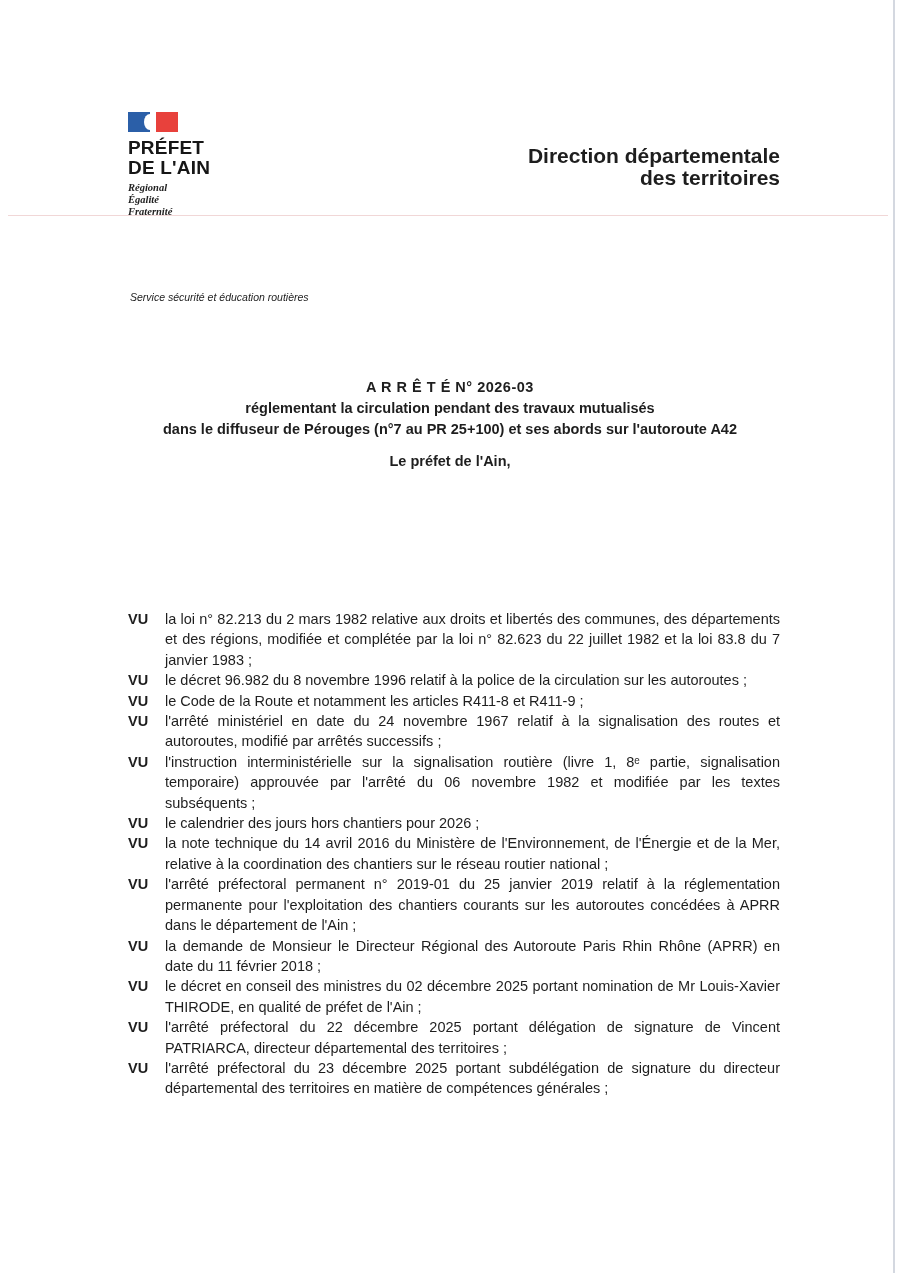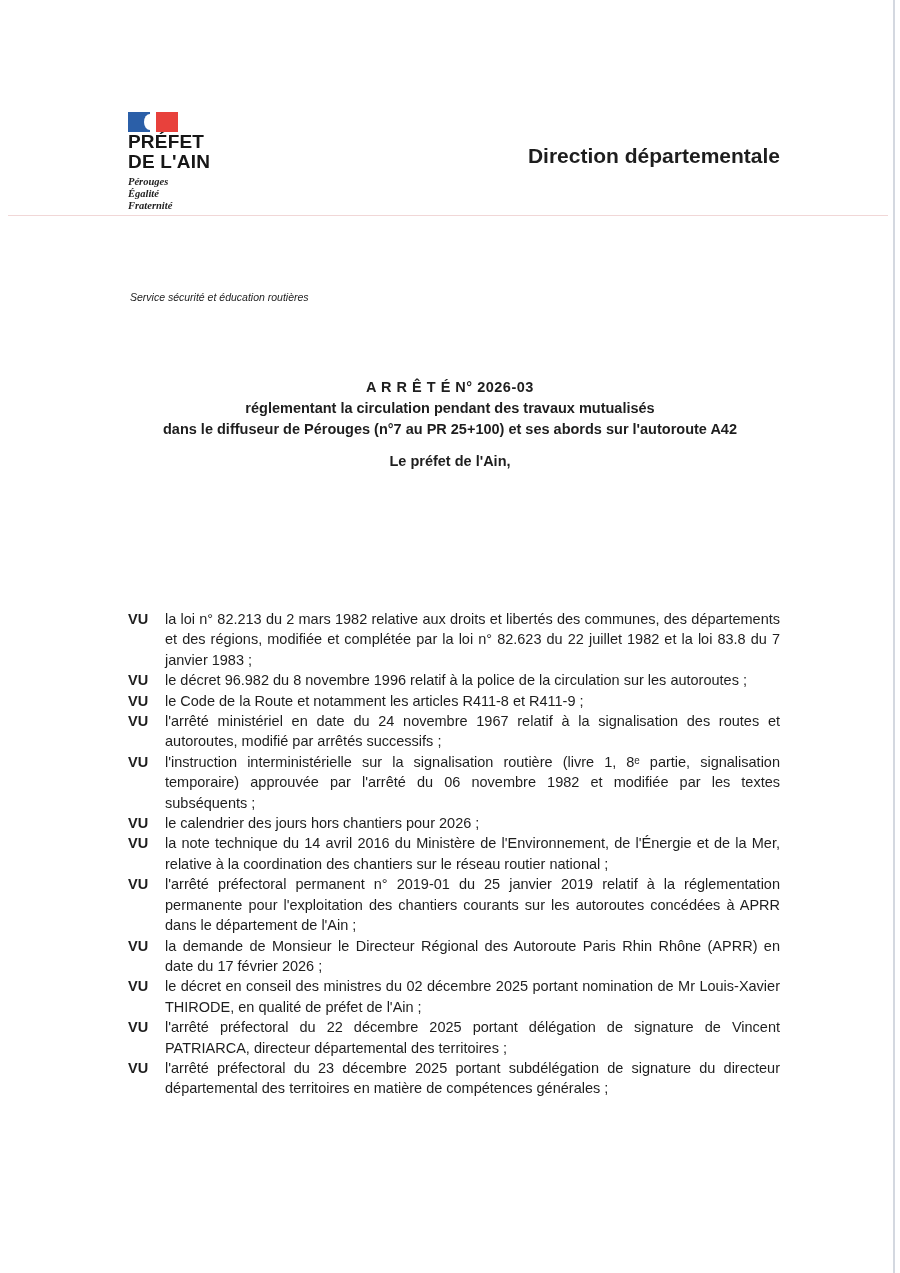--- a/index.html
+++ b/index.html
@@ -15,21 +15,21 @@
   .logo { position: absolute; left: 128px; top: 112px; width: 120px; }
   .marianne { display: flex; width: 50px; height: 20px; position: relative; }
   .marianne .blue { width: 22px; height: 20px; background: #2b5fa8; }
   .marianne .white { width: 6px; height: 20px; background: #fff; }
   .marianne .red { width: 22px; height: 20px; background: #e8413c; }
   .marianne .profile {
     position: absolute; left: 16px; top: 2px; width: 12px; height: 16px;
     background: #fff; border-radius: 50% 40% 40% 50%;
   }
   .logo-title {
-    margin-top: 0; font-weight: bold; font-size: 19px; line-height: 20px; color: #161616;
+    margin-top: 6px; font-weight: bold; font-size: 19px; line-height: 20px; color: #161616;
     letter-spacing: 0.2px;
   }
   .motto {
     margin-top: 4px; font-family: "Liberation Serif", serif; font-style: italic; font-weight: bold;
     font-size: 10.5px; line-height: 12px; color: #222;
   }
   .header-rule {
     position: absolute; left: 8px; top: 215px; width: 880px; height: 1px; background: #f1d7d7;
   }
   .direction {
@@ -66,28 +66,29 @@
     <div class="blue"></div>
       <div class="white"></div>
       <div class="red"></div>
     <div class="profile"></div>
   </div>
   <div class="logo-title">
     <div>PRÉFET</div>
     <div>DE L'AIN</div>
   </div>
   <div class="motto">
-    <div>Pérouges</div>
+    <div>Régional</div>
     <div>Égalité</div>
     <div>Fraternité</div>
   </div>
 </div>
 
 <div class="direction">
   <div>Direction départementale</div>
+  <div>des territoires</div>
 </div>
 
 <div class="header-rule"></div>
 
 <div class="service">Service sécurité et éducation routières</div>
 
 <div class="title-block">
   <div class="arrete">A R R Ê T É N° 2026-03</div>
   <div>réglementant la circulation pendant des travaux mutualisés</div>
   <div>dans le diffuseur de Pérouges (n°7 au PR 25+100) et ses abords sur l'autoroute A42</div>
@@ -123,21 +124,21 @@
   <div class="vu-item">
       <span class="vu-label">VU</span>
       <span class="vu-text">la note technique du 14 avril 2016 du Ministère de l'Environnement, de l'Énergie et de la Mer, relative à la coordination des chantiers sur le réseau routier national ;</span>
     </div>
   <div class="vu-item">
       <span class="vu-label">VU</span>
       <span class="vu-text">l'arrêté préfectoral permanent n° 2019-01 du 25 janvier 2019 relatif à la réglementation permanente pour l'exploitation des chantiers courants sur les autoroutes concédées à APRR dans le département de l'Ain ;</span>
     </div>
   <div class="vu-item">
       <span class="vu-label">VU</span>
-      <span class="vu-text">la demande de Monsieur le Directeur Régional des Autoroute Paris Rhin Rhône (APRR) en date du 17 février 2026 ;</span>
+      <span class="vu-text">la demande de Monsieur le Directeur Régional des Autoroute Paris Rhin Rhône (APRR) en date du 11 février 2018 ;</span>
     </div>
   <div class="vu-item">
       <span class="vu-label">VU</span>
       <span class="vu-text">le décret en conseil des ministres du 02 décembre 2025 portant nomination de Mr Louis-Xavier THIRODE, en qualité de préfet de l'Ain ;</span>
     </div>
   <div class="vu-item">
       <span class="vu-label">VU</span>
       <span class="vu-text">l'arrêté préfectoral du 22 décembre 2025 portant délégation de signature de Vincent PATRIARCA, directeur départemental des territoires ;</span>
     </div>
   <div class="vu-item">

